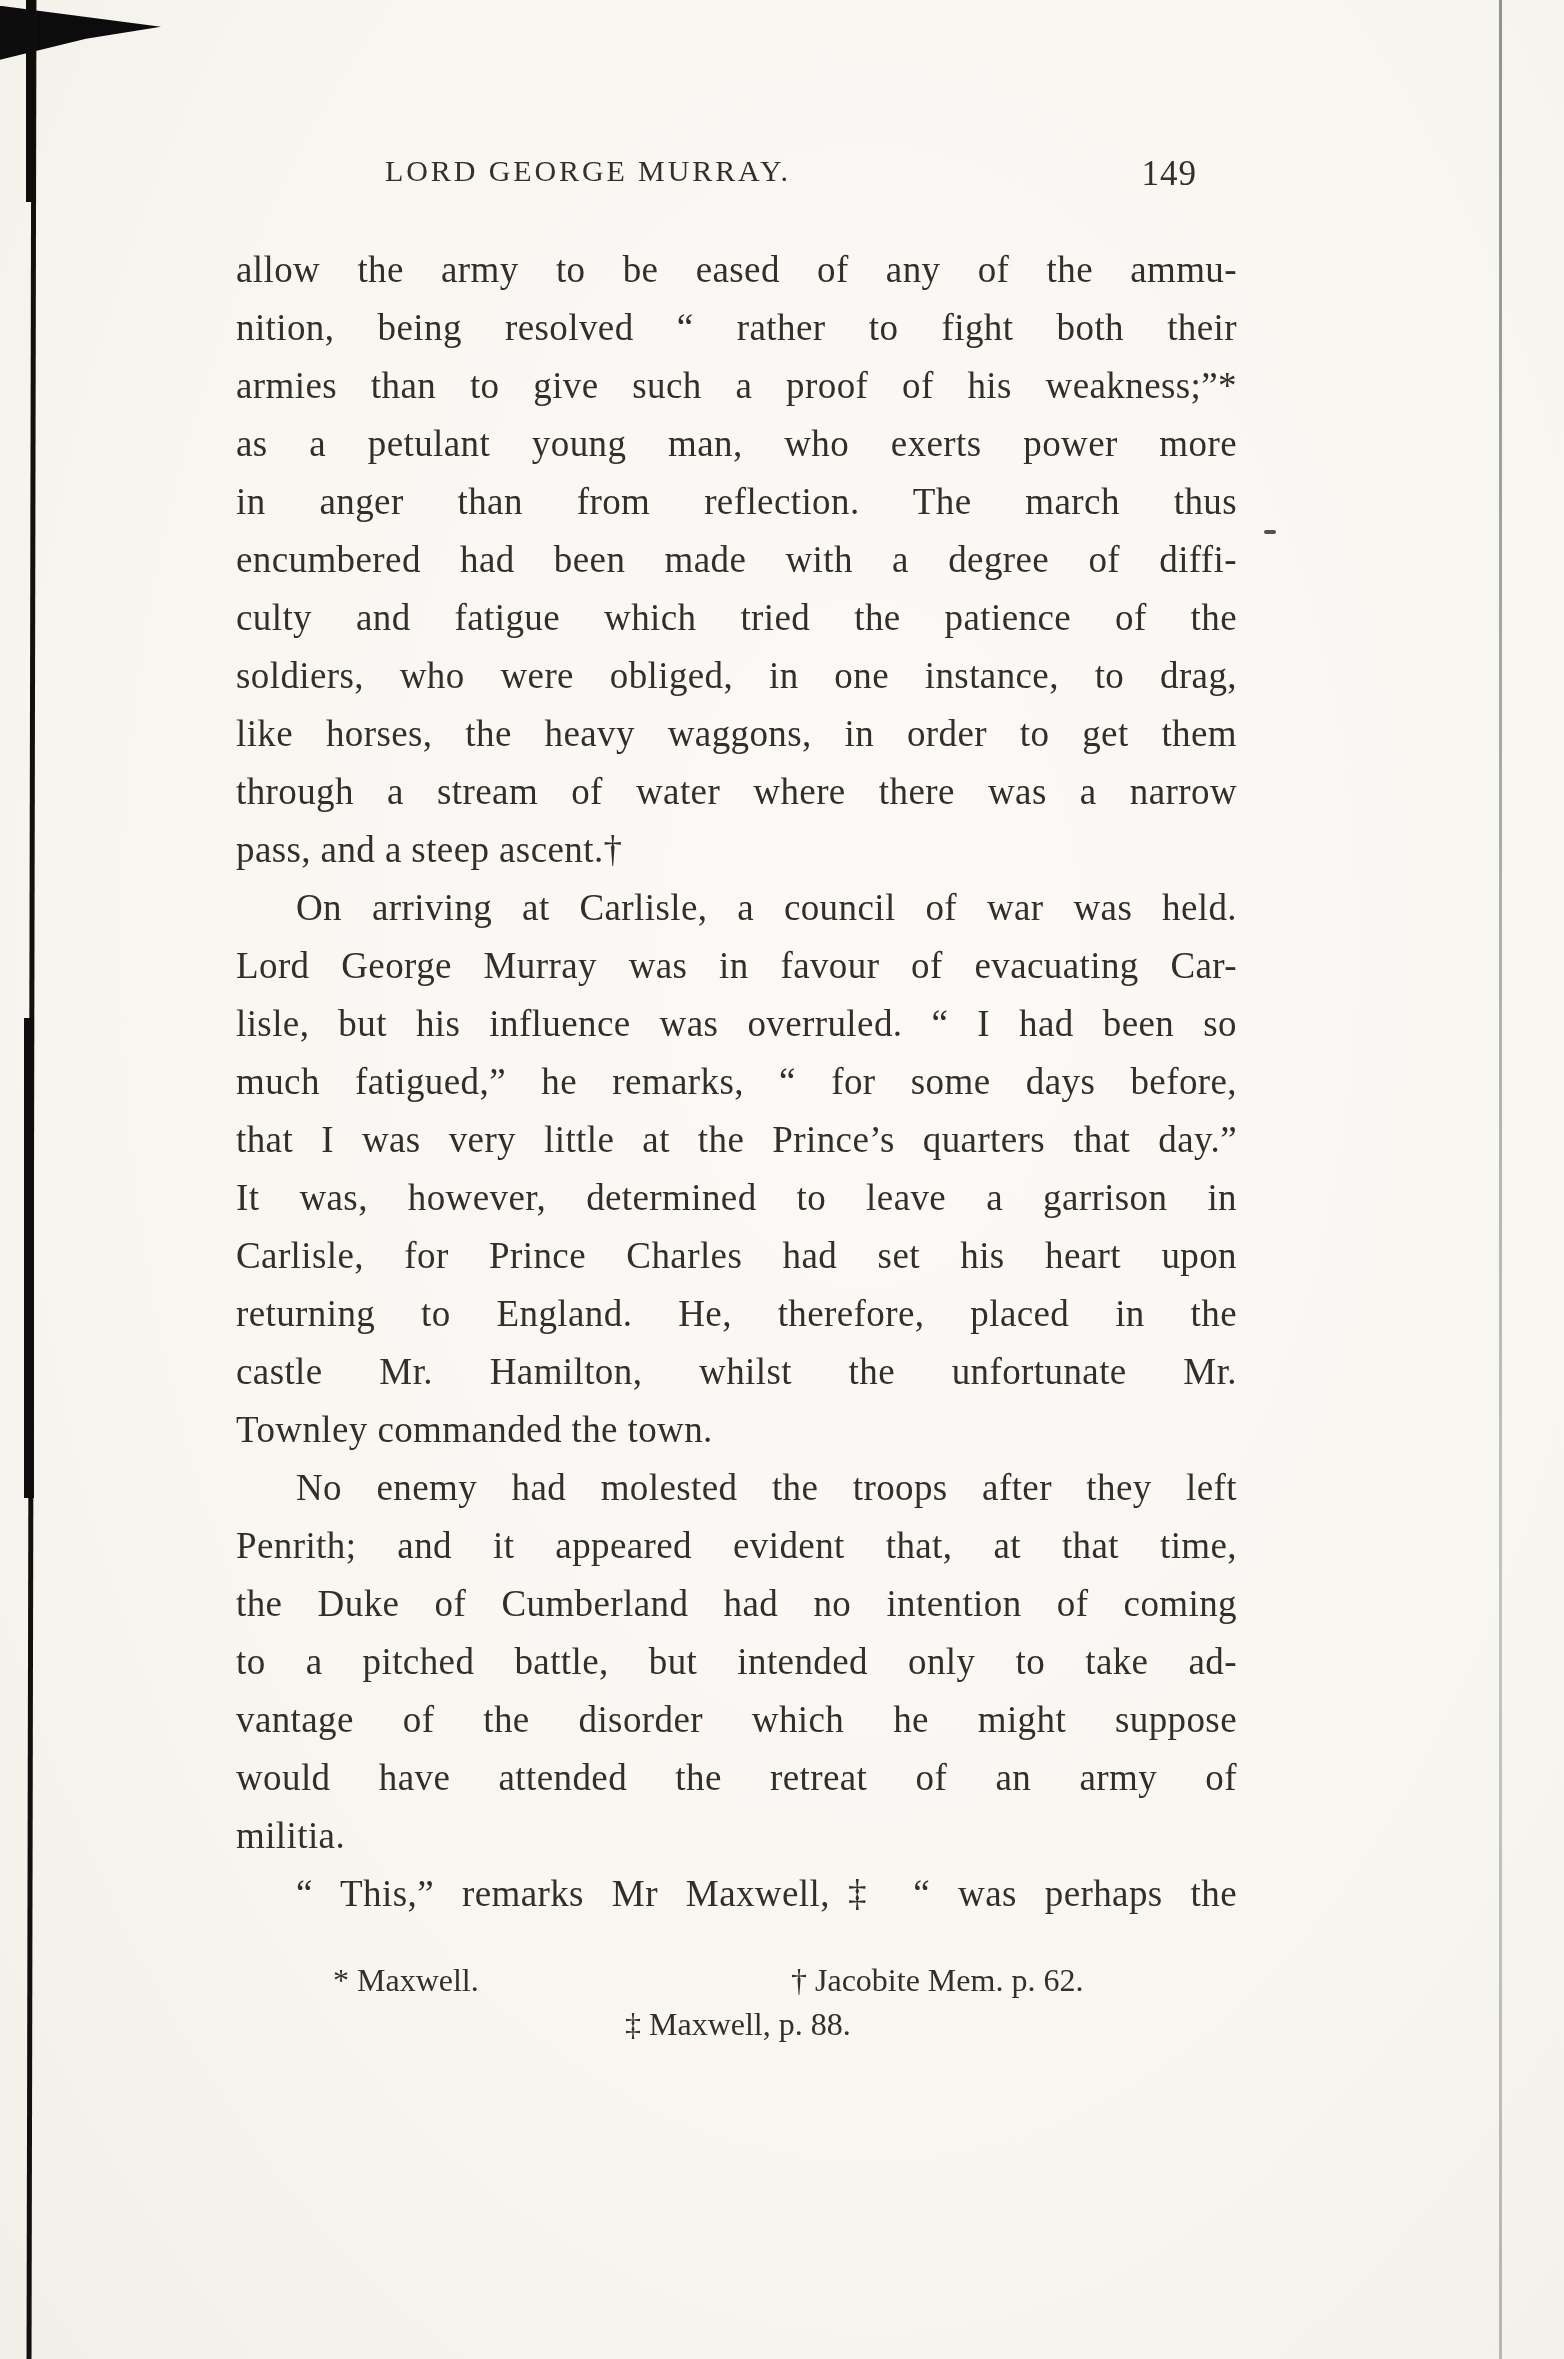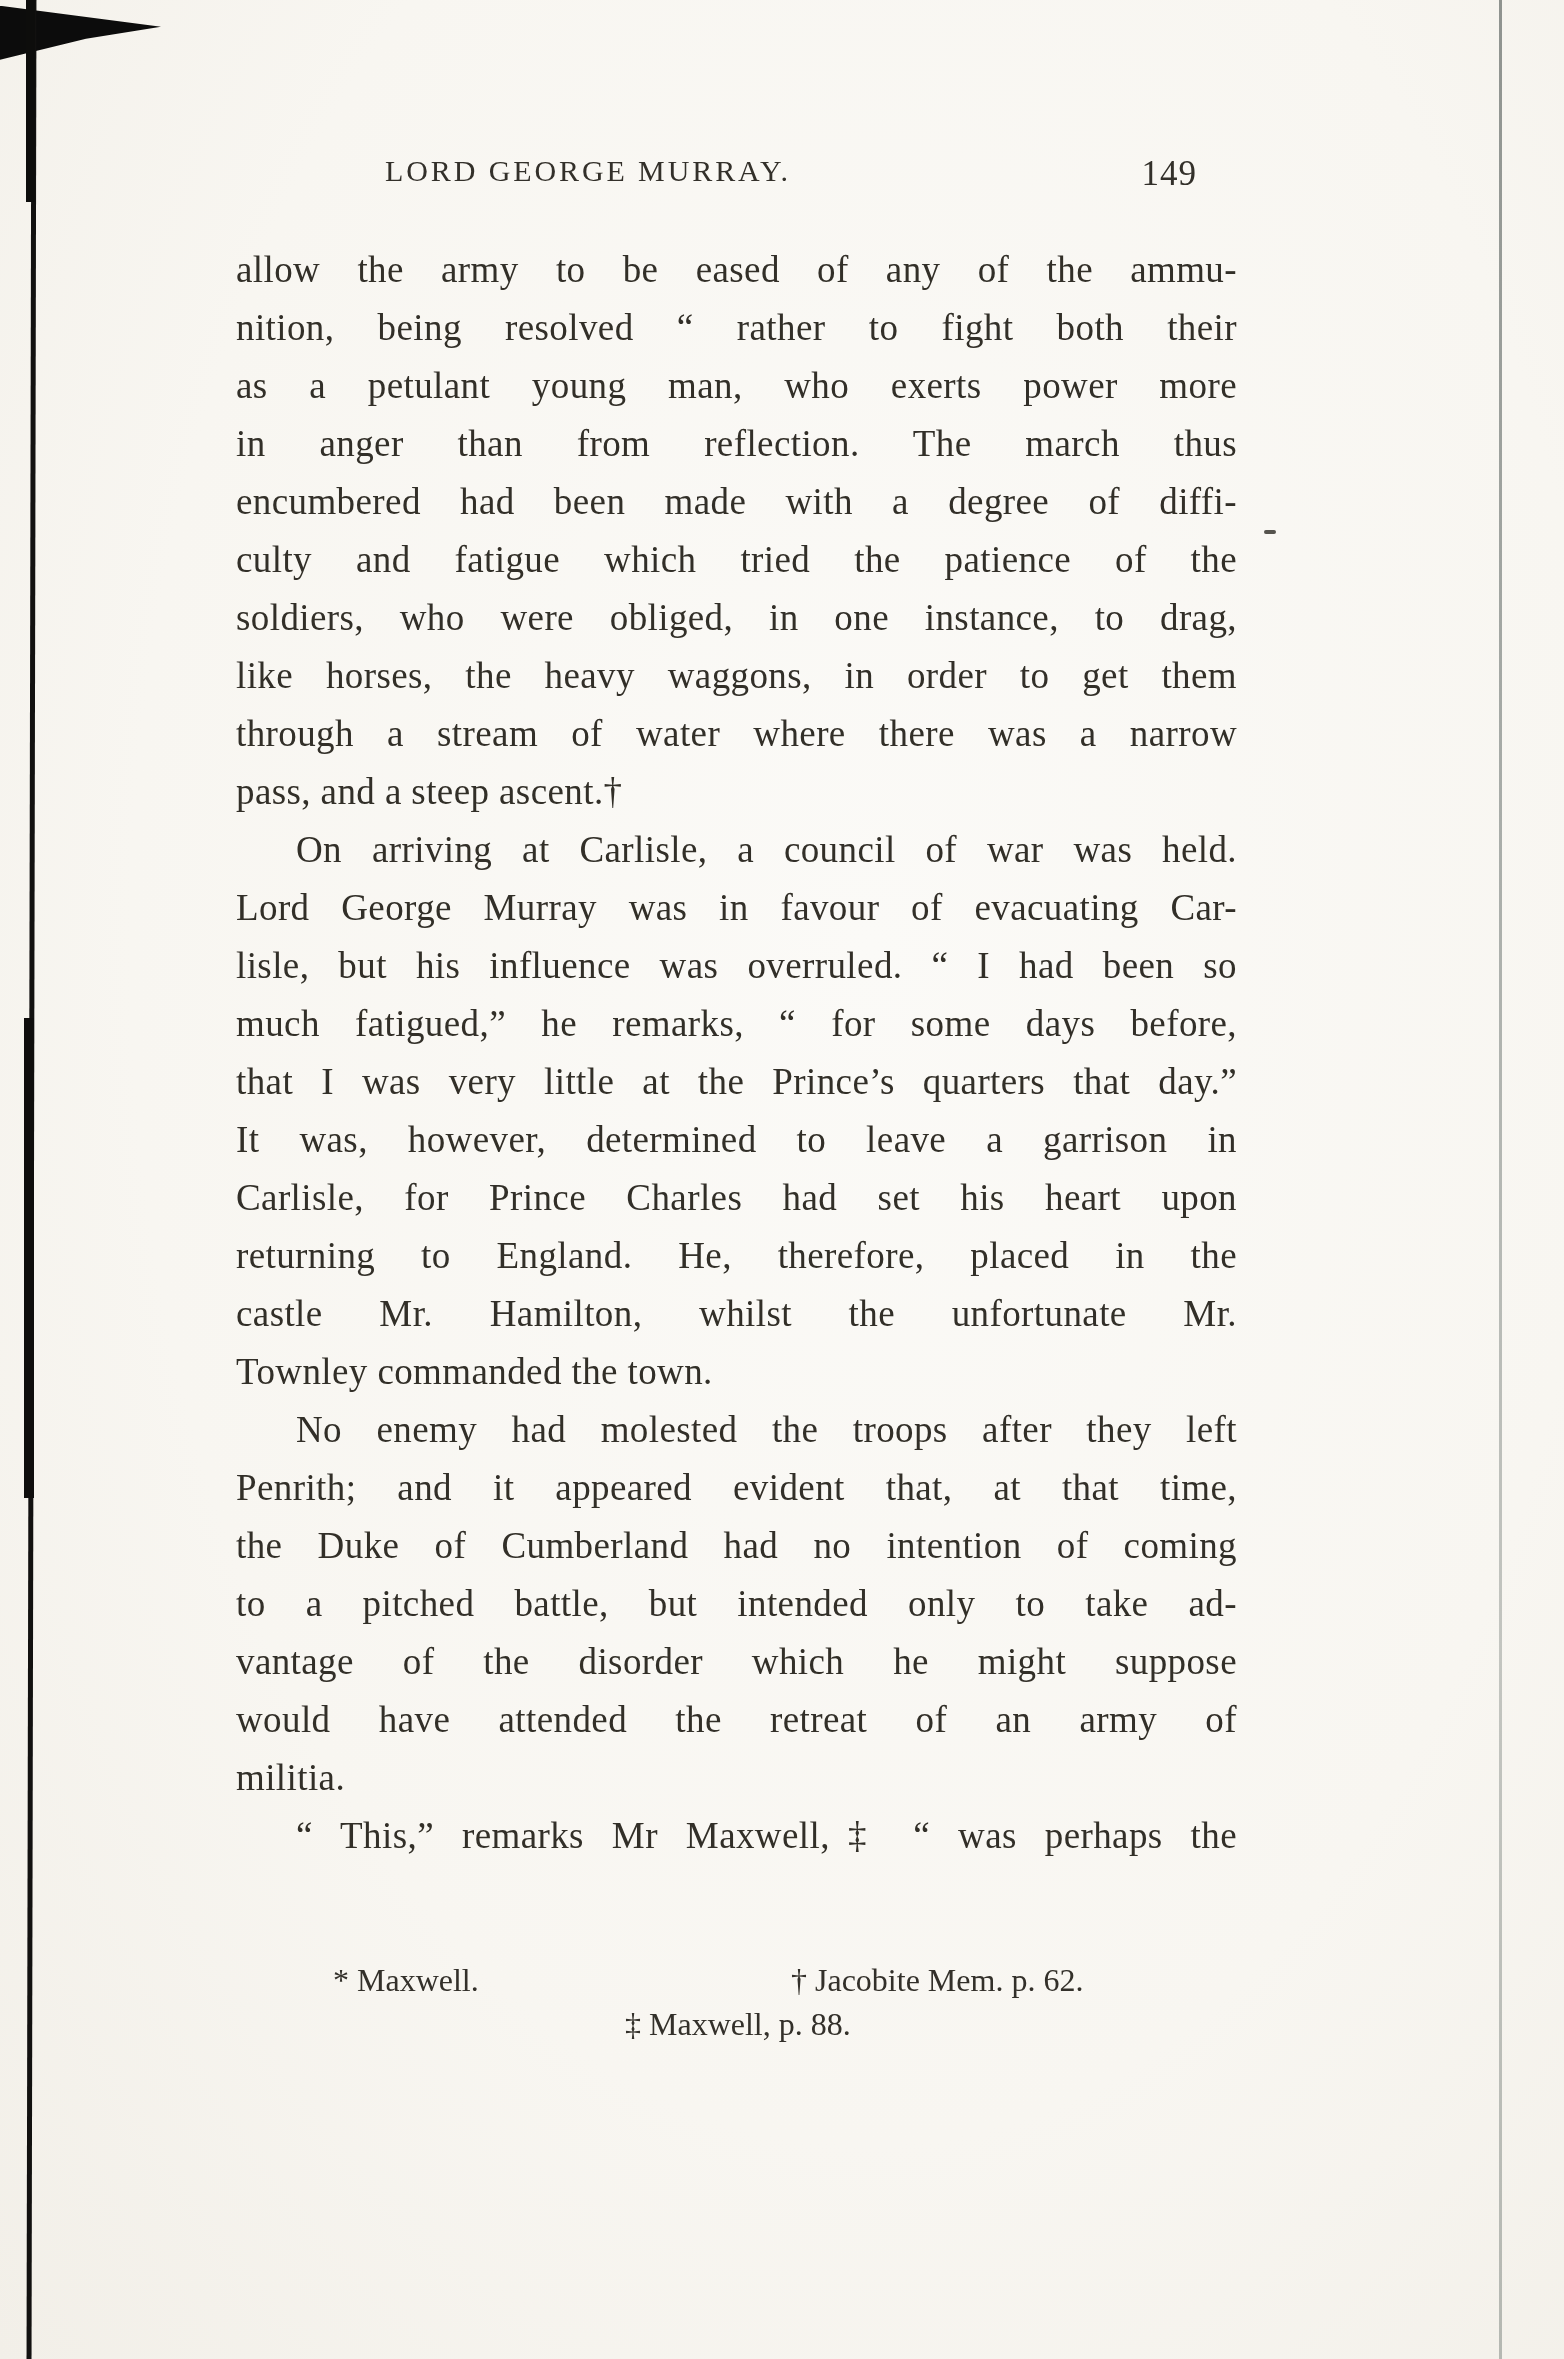--- a/index.html
+++ b/index.html
@@ -133,20 +133,21 @@
 
   <div class="header">
     <span class="title">LORD GEORGE MURRAY.</span>
     <span class="pagenum">149</span>
   </div>
 
   <div class="body-text" id="body-text">
       <div class="paragraph">
         <div class="line">allow the army to be eased of any of the ammu-</div>
         <div class="line">nition, being resolved “ rather to fight both their</div>
+        <div class="line">armies than to give such a proof of his weakness;”*</div>
         <div class="line">as a petulant young man, who exerts power more</div>
         <div class="line">in anger than from reflection.  The march thus</div>
         <div class="line">encumbered had been made with a degree of diffi-</div>
         <div class="line">culty and fatigue which tried the patience of the</div>
         <div class="line">soldiers, who were obliged, in one instance, to drag,</div>
         <div class="line">like horses, the heavy waggons, in order to get them</div>
         <div class="line">through a stream of water where there was a narrow</div>
         <div class="line last">pass, and a steep ascent.†</div>
       </div>
       <div class="paragraph">

